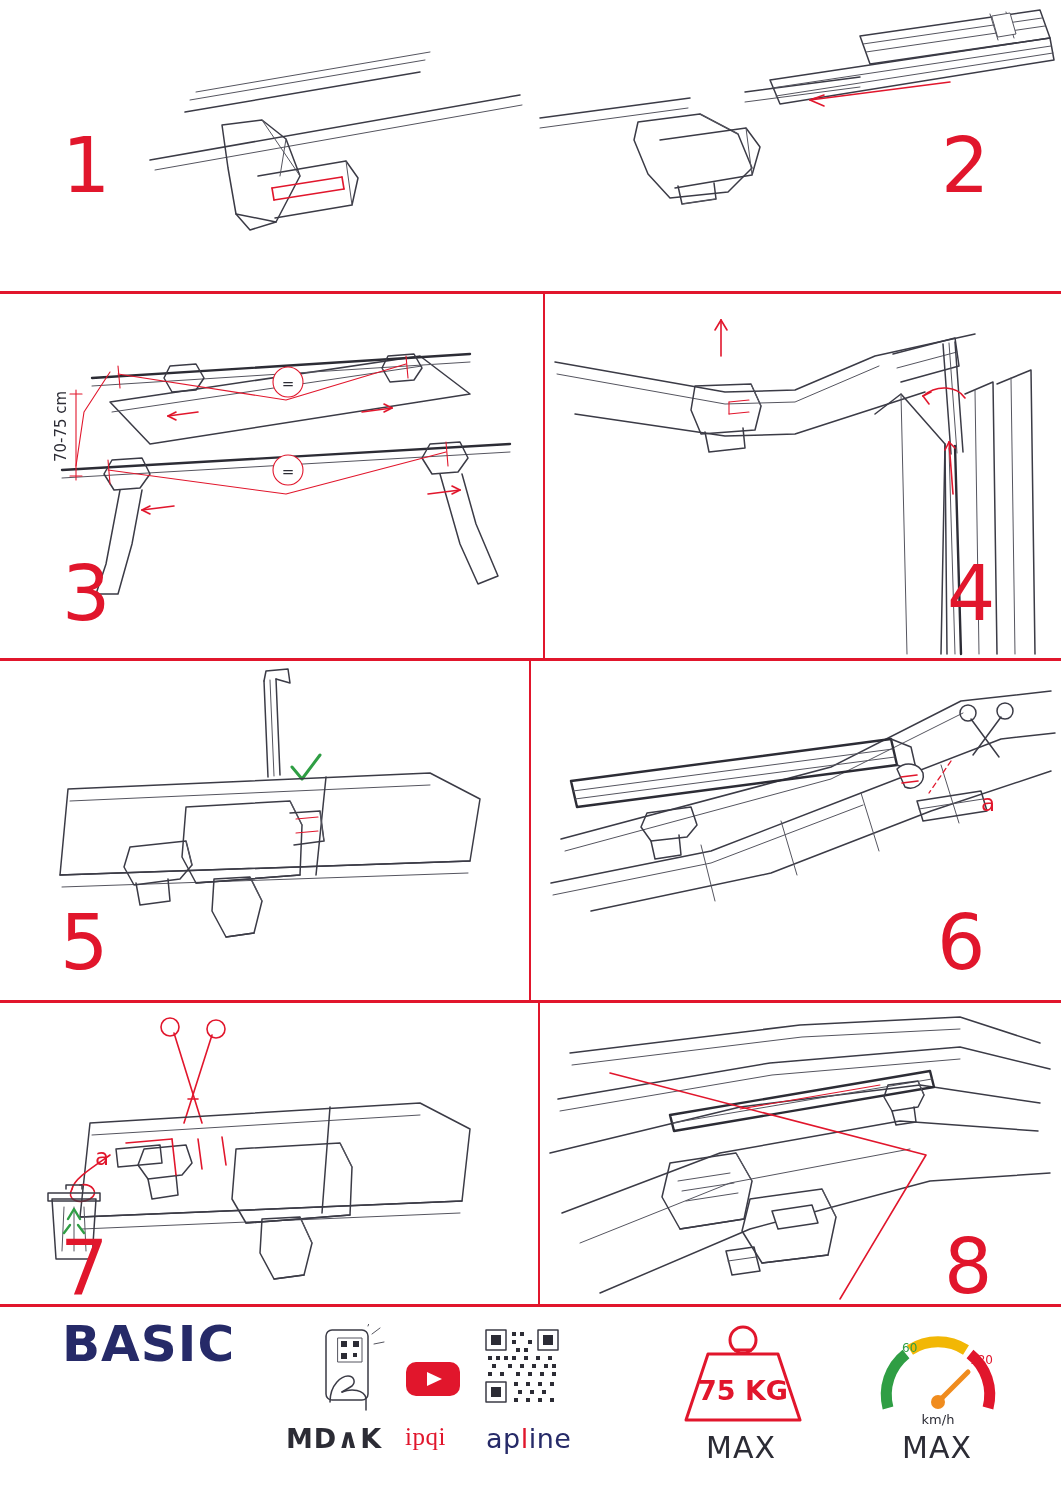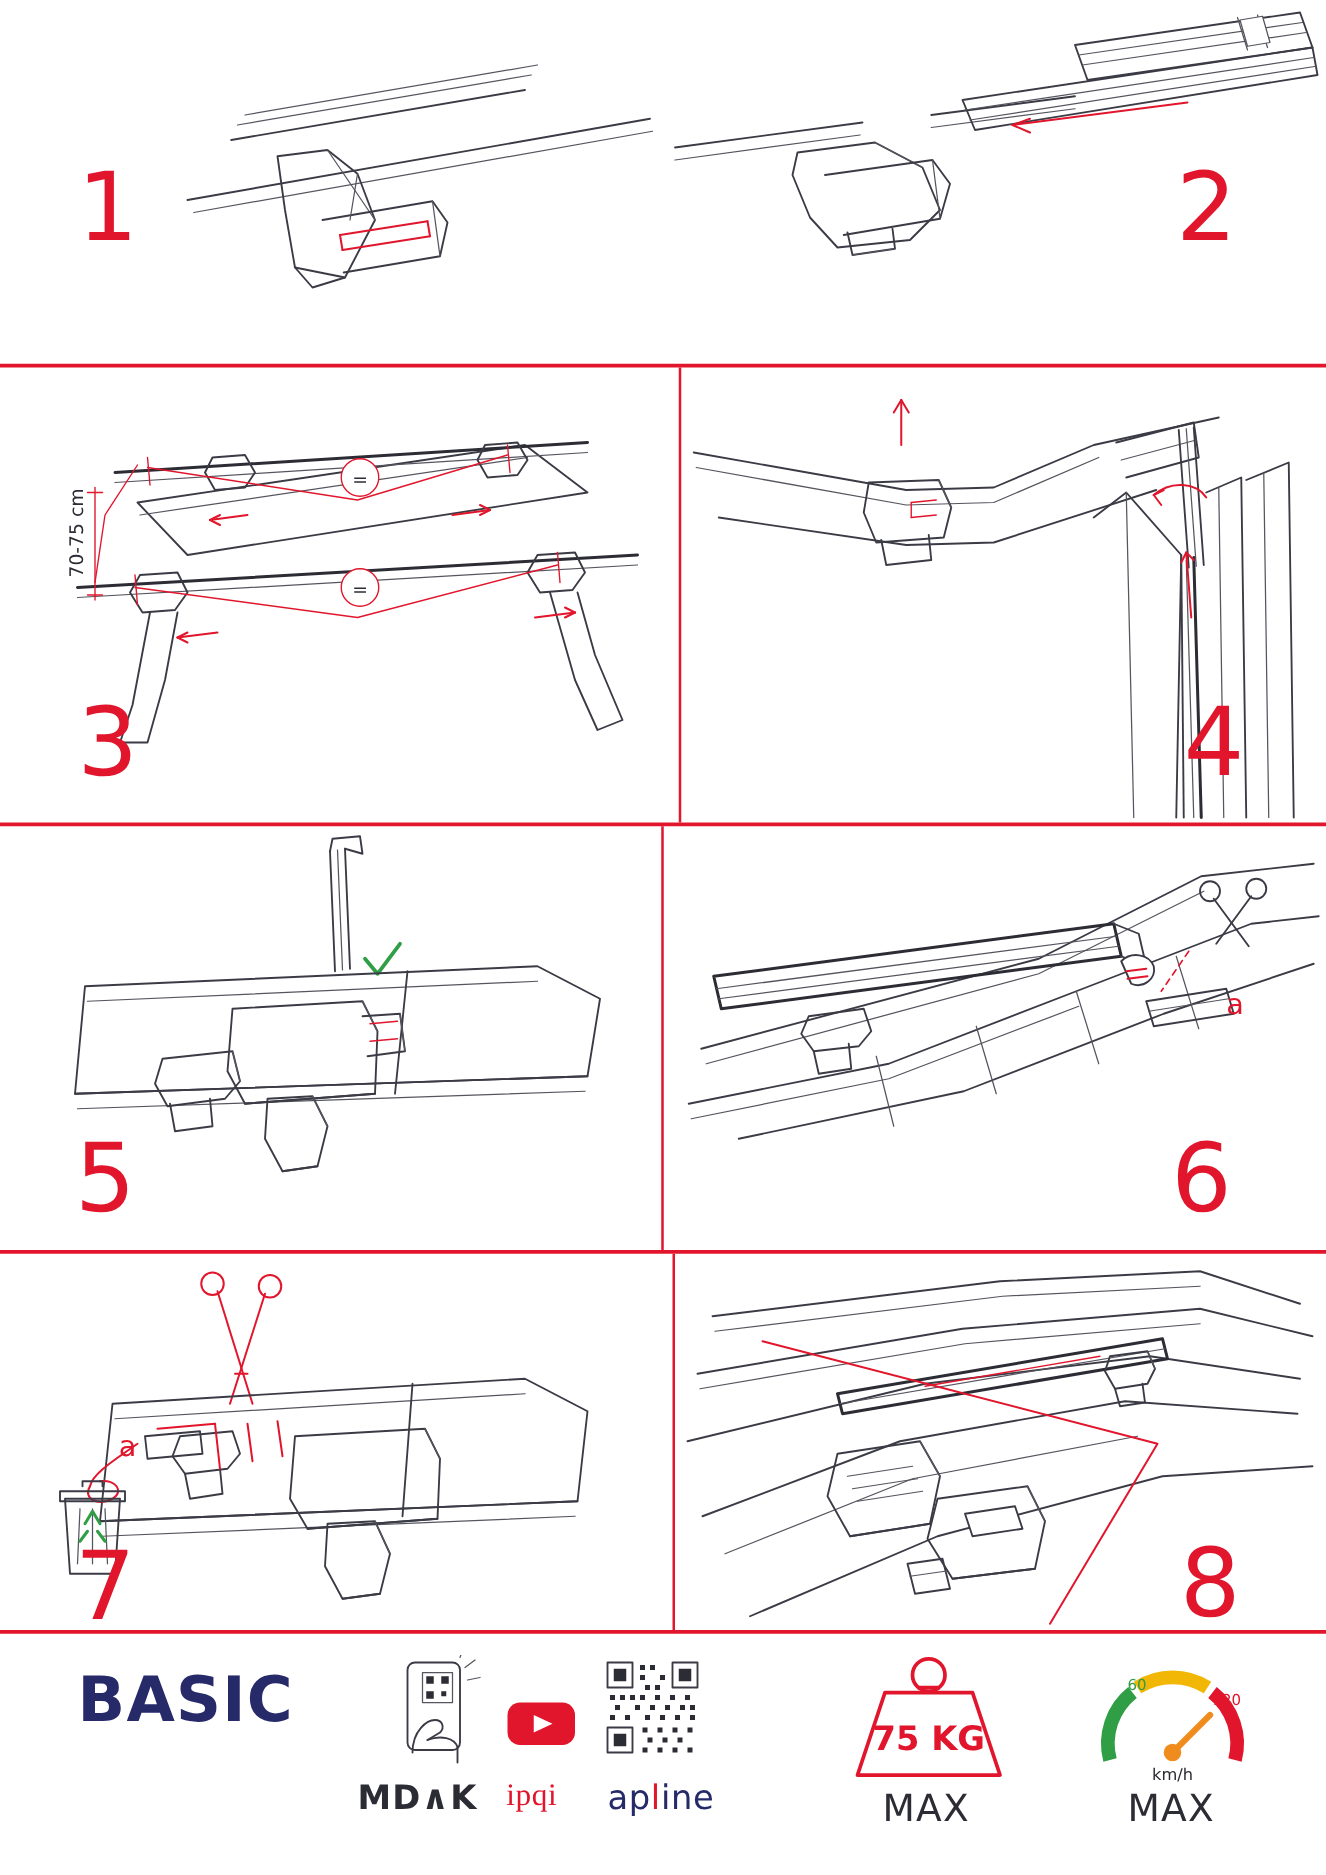--- a/index.html
+++ b/index.html
@@ -60,21 +60,21 @@
   .footer {
     position: absolute;
     left: 0;
     top: 1306px;
     width: 1061px;
     height: 194px;
   }
   .brand-basic {
     position: absolute;
     left: 62px;
-    top: 25px;
+    top: 9px;
     font-family: "DejaVu Sans", sans-serif;
     font-weight: bold;
     font-size: 50px;
     color: #262a68;
     letter-spacing: 1px;
   }
   .brand-accessory {
     position: absolute;
     left: 60px;
     top: 112px;

